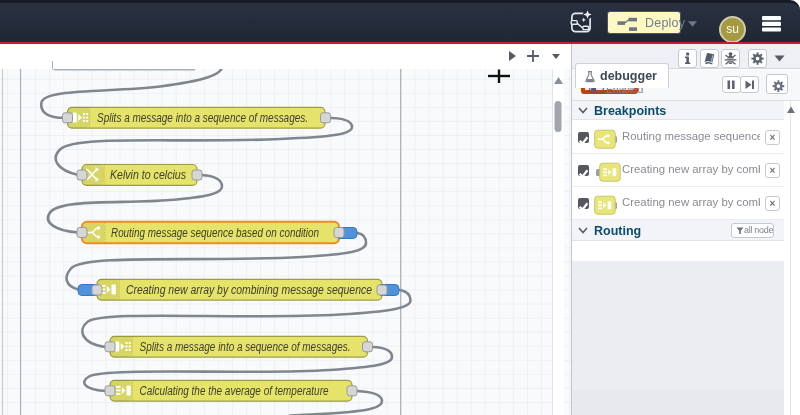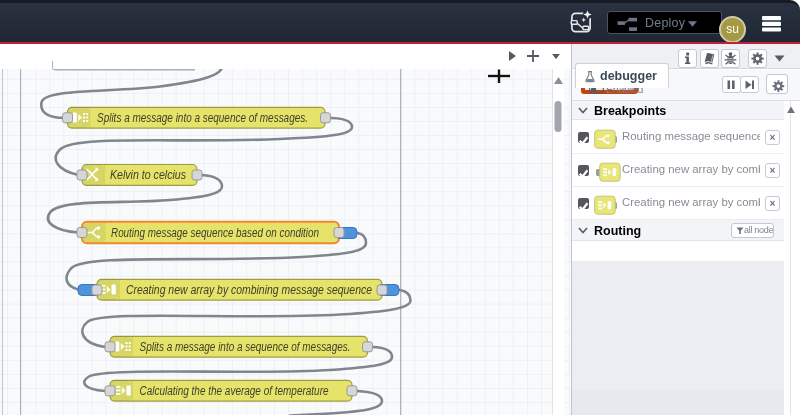--- a/index.html
+++ b/index.html
@@ -3,43 +3,43 @@
 <meta charset="utf-8">
 <style>
   * { margin:0; padding:0; box-sizing:border-box; }
   html,body { width:800px; height:415px; overflow:hidden; background:#fff;
     font-family:"Liberation Sans", sans-serif; }
   .abs { position:absolute; }
   #header { position:absolute; left:0; top:0; width:800px; height:42px;
     background:linear-gradient(#2a3140,#1f2734);
     border-top:3px solid #161b25; border-radius:0 10px 0 0; }
   #redline { position:absolute; left:0; top:42px; width:800px; height:2px; background:#c41f35; }
-  #deploybtn { position:absolute; left:607px; top:11px; width:115px; height:23px;
-    background:#000000; border:1px solid #4a5263; border-radius:3px; }
+  #deploybtn { position:absolute; left:607px; top:11px; width:74px; height:23px;
+    background:#fef9c3; border:1px solid #4a5263; border-radius:3px; }
   #deploybtn .txt { position:absolute; left:37px; top:4px; font-size:12.5px; color:#717d90; letter-spacing:0.2px; }
   #avatar { position:absolute; left:719px; top:8px; width:27px; height:27px; border-radius:50%;
     background:#a59a42; border:2px solid #cfcbb0; color:#fff; font-size:12px;
     text-align:center; line-height:23px;margin-top:8px; }
   #tabbar { position:absolute; left:0; top:44px; width:571px; height:24.5px; background:#fff; }
   #sidebar { position:absolute; left:572px; top:44px; width:228px; height:371px; background:#fff; }
   #sbdivider { position:absolute; left:571px; top:44px; width:1px; height:371px; background:#bfc3cc; }
   .sbtn { position:absolute; background:#fff; border:1px solid #c4c8d2; border-radius:3px; }
   #tabrow { position:absolute; left:0; top:0; width:228px; height:25px; background:#eff0f4;
     border-bottom:1px solid #d5d8e0; }
   #dbgtab { position:absolute; left:3px; top:1px; width:94px; height:25px; background:#fff;
     border:1px solid #ccd0d8; border-bottom:none; border-radius:3px 3px 0 0; z-index:2;margin-top:18px; }
   #dbgtab span { position:absolute; left:24px; top:5px; font-size:12.5px; font-weight:bold; color:#3c4a57; }
   #toolrow { position:absolute; left:0; top:26px; width:228px; height:31px; background:#f7f8fa;
     border-bottom:1px solid #dcdee6; }
   #enbtn { position:absolute; left:9px; top:7px; width:57px; height:17px; background:#e9ebf1;
     border:4px solid #c2410c; border-radius:3px; }
   #enbtn span { position:absolute; left:21px; top:2px; font-size:10.5px; letter-spacing:-0.2px; color:#7b8290; }
   .hdrband { position:absolute; left:0; width:212px; background:#f3f4f8;
     border-bottom:1px solid #e2e4ea; }
-  .hdrband .title { position:absolute; left:22px; top:3px; font-size:12.5px; font-weight:bold; color:#000000; }
+  .hdrband .title { position:absolute; left:22px; top:3px; font-size:12.5px; font-weight:bold; color:#0c4a6e; }
   .bprow { position:absolute; left:0; width:212px; height:33px; background:#fff;
     border-bottom:1px solid #ececf1; overflow:hidden; }
   .bprow .lbl { position:absolute; left:50px; top:9px; width:138px; font-size:11.4px; color:#8a8a96; white-space:nowrap; overflow:hidden; }
   .xbtn { position:absolute; left:193px; top:9px; width:15px; height:15px; background:#fff;
     border:1px solid #c5c9d2; border-radius:3px; color:#6d737e; font-size:10px;
     text-align:center; line-height:13px; font-weight:bold; }
   .cb { position:absolute; left:6px; top:11px; width:11px; height:11px; background:#55575f;
     border-radius:2px; }
   .minode { position:absolute; left:22px; top:8px; }
 </style>

